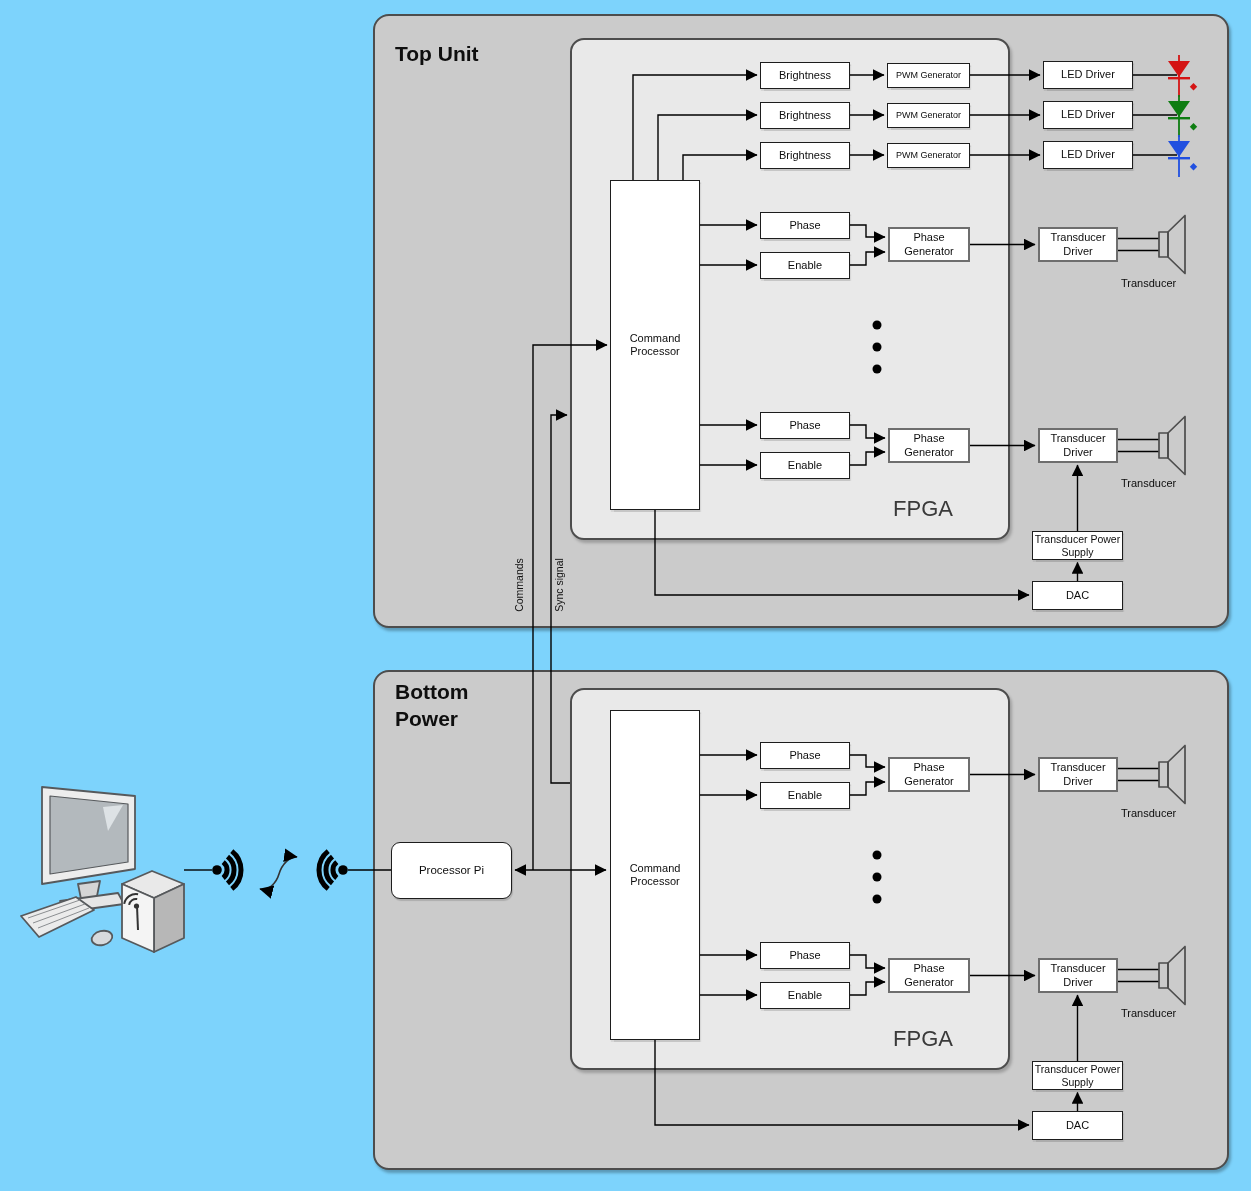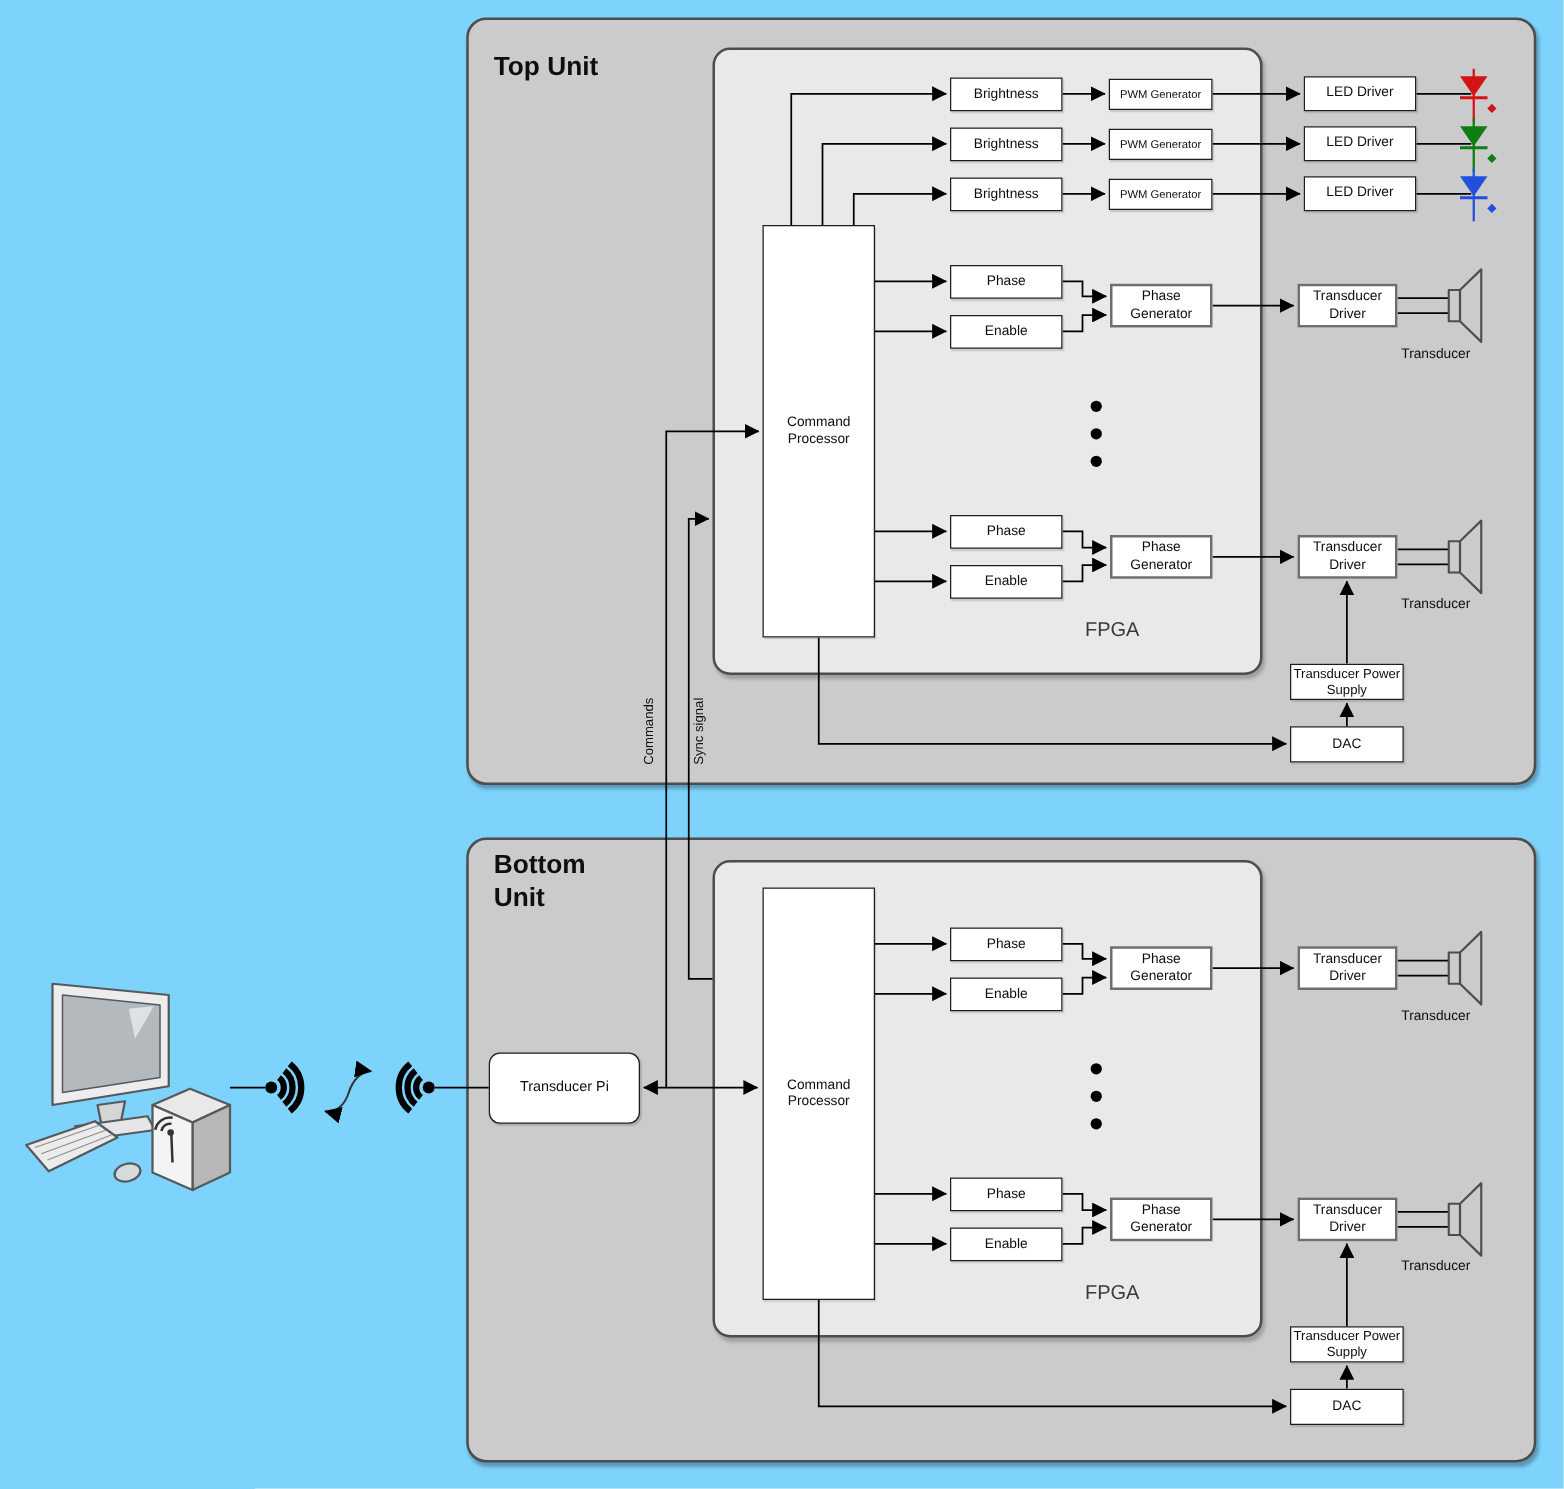--- a/index.html
+++ b/index.html
@@ -12,21 +12,21 @@
     box-shadow:2px 3px 3px rgba(0,0,0,0.28);box-sizing:border-box;z-index:1;
   }
   .fpga{
     position:absolute;background:#e9e9e9;border:2px solid #4d4d4d;border-radius:14px;
     box-shadow:2px 3px 3px rgba(0,0,0,0.22);box-sizing:border-box;z-index:2;
   }
   .panel-title{
     position:absolute;font-weight:bold;font-size:21px;line-height:1.3;color:#0e0e0e;z-index:6;
   }
   .fpga-label{
-    position:absolute;font-size:16px;color:#3a3a3a;text-align:left;width:110px;z-index:6;
+    position:absolute;font-size:22px;color:#3a3a3a;text-align:center;width:110px;z-index:6;
   }
   svg.wires{position:absolute;left:0;top:0;z-index:4;pointer-events:none;}
   .box{
     position:absolute;background:#ffffff;border:1.5px solid #1d1d1d;box-sizing:border-box;
     display:flex;align-items:center;justify-content:center;text-align:center;
     font-size:11px;line-height:1.2;color:#0d0d0d;z-index:5;
     box-shadow:1px 1.5px 1px rgba(0,0,0,0.15);
   }
   .box.thick{border:2.5px solid #6e6e6e;box-shadow:none;}
   .box.tiny{font-size:9px;}
@@ -44,21 +44,21 @@
 <body>
 
 <div id="canvas">
 
   <div class="panel" style="left:373px;top:14px;width:856px;height:614px;"></div>
   <div class="fpga" style="left:570px;top:38px;width:440px;height:502px;"></div>
   <div class="panel" style="left:373px;top:670px;width:856px;height:500px;"></div>
   <div class="fpga" style="left:570px;top:688px;width:440px;height:382px;"></div>
 
   <div class="panel-title" style="left:395px;top:40px;width:200px;">Top Unit</div>
-  <div class="panel-title" style="left:395px;top:678px;width:84px;">Bottom Unit</div>
+  <div class="panel-title" style="left:395px;top:678px;width:84px;">Bottom Power</div>
   <div class="fpga-label" style="left:868px;top:496px;">FPGA</div>
   <div class="fpga-label" style="left:868px;top:1026px;">FPGA</div>
 
   <svg class="wires" width="1251" height="1191" viewBox="0 0 1251 1191">
     <defs>
       <marker id="ah" viewBox="0 0 10 10" refX="9.5" refY="5" markerWidth="8.5" markerHeight="8.5" orient="auto-start-reverse">
         <path d="M0,0 L10,5 L0,10 Z" fill="#000"></path>
       </marker>
     </defs>
 
@@ -252,21 +252,21 @@
   <div class="box thick two-line" style="left:1038px;top:428px;width:80px;height:35px;">Transducer Driver</div>
   <div class="t-label" style="left:1121px;top:477px;">Transducer</div>
 
   <div class="box two-line" style="left:1032px;top:531px;width:91px;height:29px;font-size:10.5px;">Transducer Power Supply</div>
   <div class="box" style="left:1032px;top:581px;width:91px;height:29px;">DAC</div>
 
   <div class="v-label" style="left:474px;top:578px;">Commands</div>
   <div class="v-label" style="left:514px;top:578px;">Sync signal</div>
 
   <div class="box" style="left:610px;top:710px;width:90px;height:330px;">Command Processor</div>
-  <div class="box rounded" style="left:391px;top:842px;width:121px;height:57px;">Transducer Pi</div>
+  <div class="box rounded" style="left:391px;top:842px;width:121px;height:57px;">Processor Pi</div>
 
   <div class="box" style="left:760px;top:742px;width:90px;height:27px;">Phase</div>
   <div class="box" style="left:760px;top:782px;width:90px;height:27px;">Enable</div>
   <div class="box thick two-line" style="left:888px;top:757px;width:82px;height:35px;">Phase Generator</div>
   <div class="box thick two-line" style="left:1038px;top:757px;width:80px;height:35px;">Transducer Driver</div>
   <div class="t-label" style="left:1121px;top:807px;">Transducer</div>
 
   <div class="box" style="left:760px;top:942px;width:90px;height:27px;">Phase</div>
   <div class="box" style="left:760px;top:982px;width:90px;height:27px;">Enable</div>
   <div class="box thick two-line" style="left:888px;top:958px;width:82px;height:35px;">Phase Generator</div>

